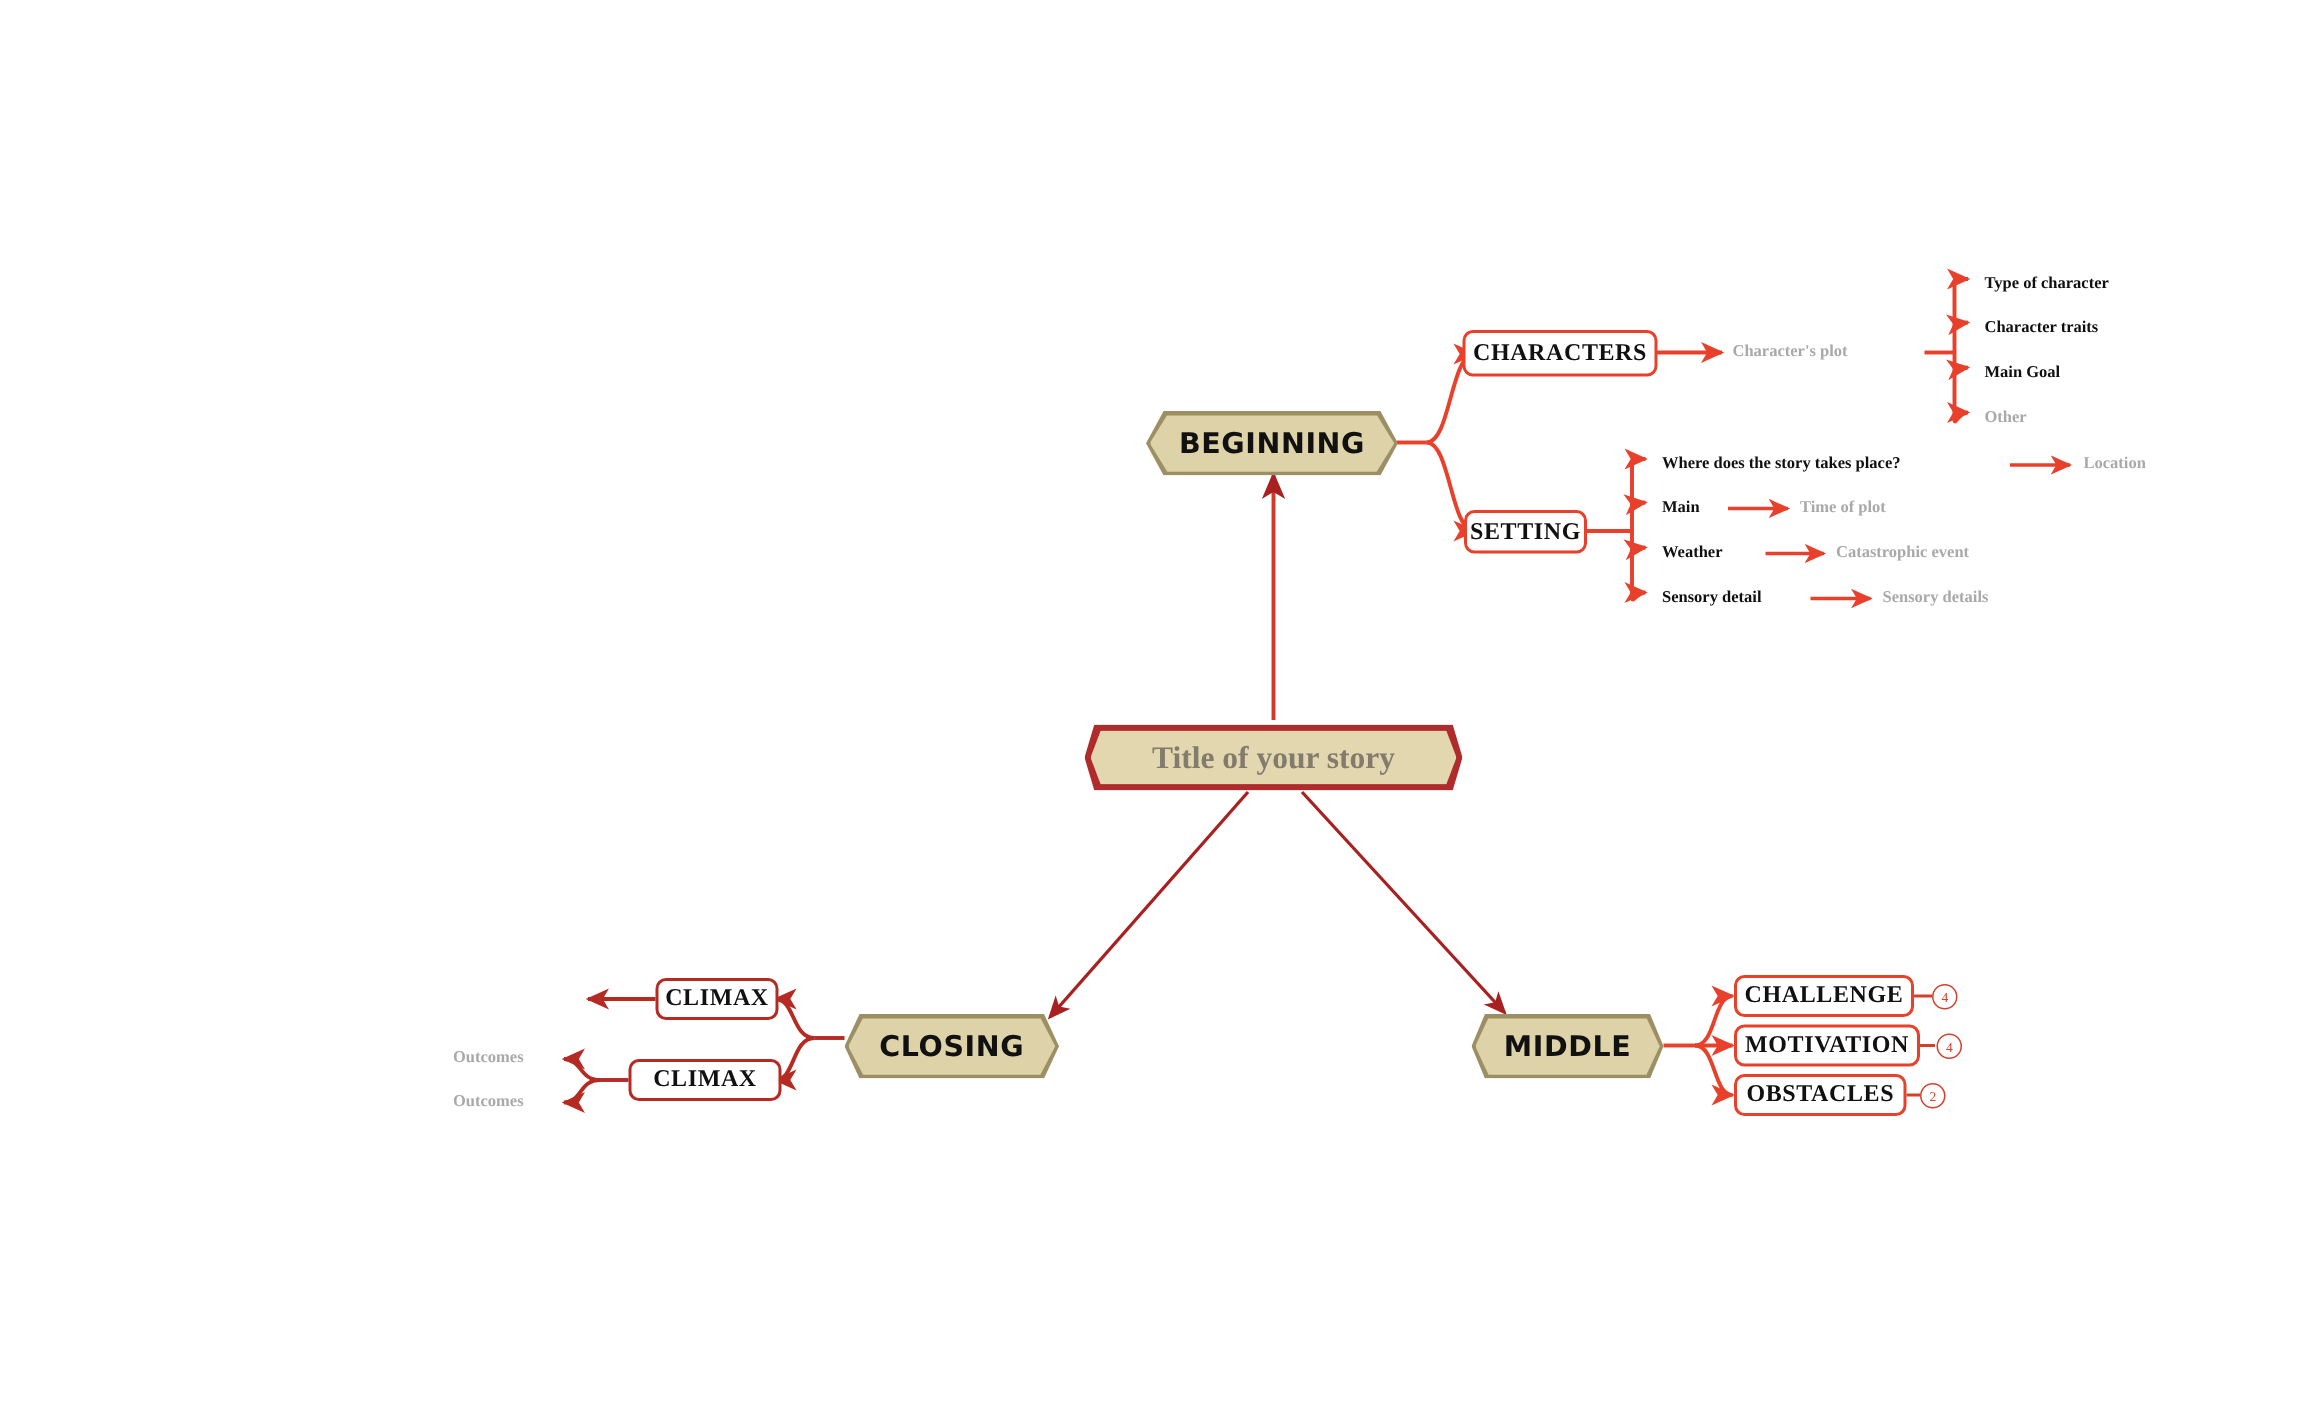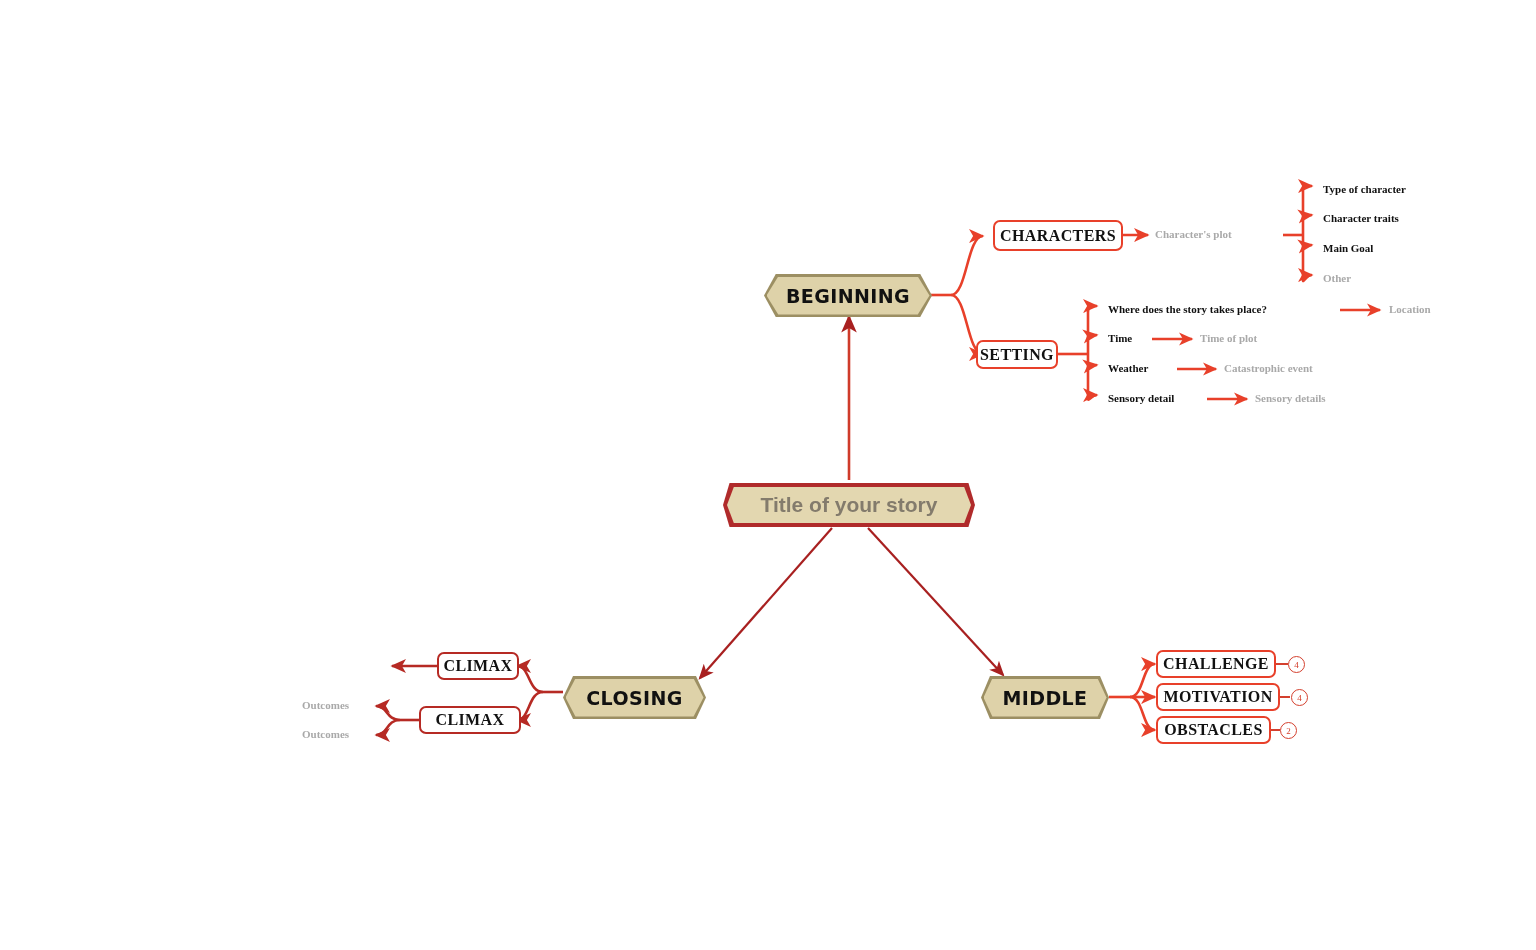--- a/index.html
+++ b/index.html
@@ -37,21 +37,21 @@
   }
   .hex-center-inner {
     width: calc(100% - 8px);
     height: calc(100% - 8px);
     background: #e3d7b0;
     clip-path: polygon(2.8% 0, 97.2% 0, 100% 50%, 97.2% 100%, 2.8% 100%, 0 50%);
     display: flex;
     align-items: center;
     justify-content: center;
     color: #837b6c;
-    font-family: Liberation Sans, sans-serif;
+    font-family: Liberation Serif, serif;
     font-weight: bold;
     font-size: 21px;
     text-align: center;
   }
 
   
   .hex-branch-wrap {
     position: absolute;
     background: #9c8f63;
     clip-path: polygon(7% 0, 93% 0, 100% 50%, 93% 100%, 7% 100%, 0 50%);
@@ -205,39 +205,39 @@
       <span>Title of your story</span>
     </div>
   </div>
 
   <div class="hex-branch-wrap" style="left:764px; top:274px; width:168px; height:43px;">
     <div class="hex-branch-inner">
       <span>BEGINNING</span>
     </div>
   </div>
 
-  <div class="rrect" style="left:975px; top:220px; width:130px; height:31px;margin-left:18px;">
+  <div class="rrect" style="left:975px; top:220px; width:130px; height:31px;">
     <span>CHARACTERS</span>
   </div>
 
   <div class="leaf gray" style="left:1155px; top:227px;">Character's plot</div>
 
   <div class="leaf black" style="left:1323px; top:182px;">Type of character</div>
   <div class="leaf black" style="left:1323px; top:211px;">Character traits</div>
   <div class="leaf black" style="left:1323px; top:241px;">Main Goal</div>
   <div class="leaf gray" style="left:1323px; top:271px;">Other</div>
 
   <div class="rrect" style="left:976px; top:340px; width:82px; height:29px;">
     <span>SETTING</span>
   </div>
 
   <div class="leaf black" style="left:1108px; top:302px;">Where does the story takes place?</div>
   <div class="leaf gray" style="left:1389px; top:302px;">Location</div>
 
-  <div class="leaf black" style="left:1108px; top:331px;">Time</div>
+  <div class="leaf black" style="left:1108px; top:331px;">Main</div>
   <div class="leaf gray" style="left:1200px; top:331px;">Time of plot</div>
 
   <div class="leaf black" style="left:1108px; top:361px;">Weather</div>
   <div class="leaf gray" style="left:1224px; top:361px;">Catastrophic event</div>
 
   <div class="leaf black" style="left:1108px; top:391px;">Sensory detail</div>
   <div class="leaf gray" style="left:1255px; top:391px;">Sensory details</div>
 
   <div class="hex-branch-wrap" style="left:981px; top:676px; width:128px; height:43px;">
     <div class="hex-branch-inner">

